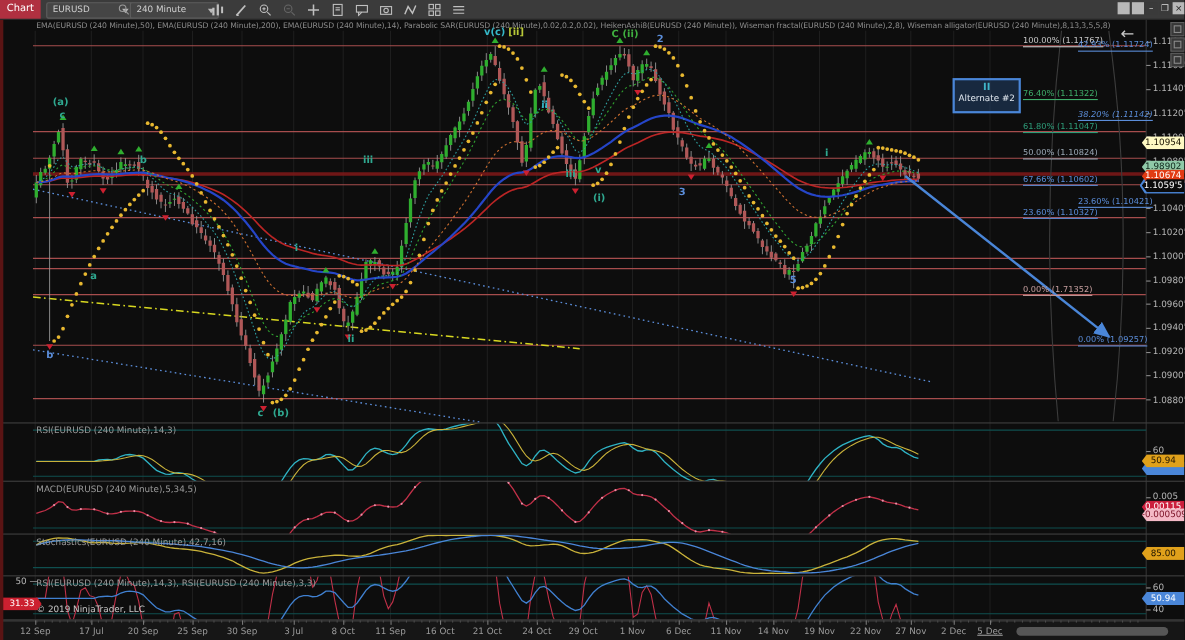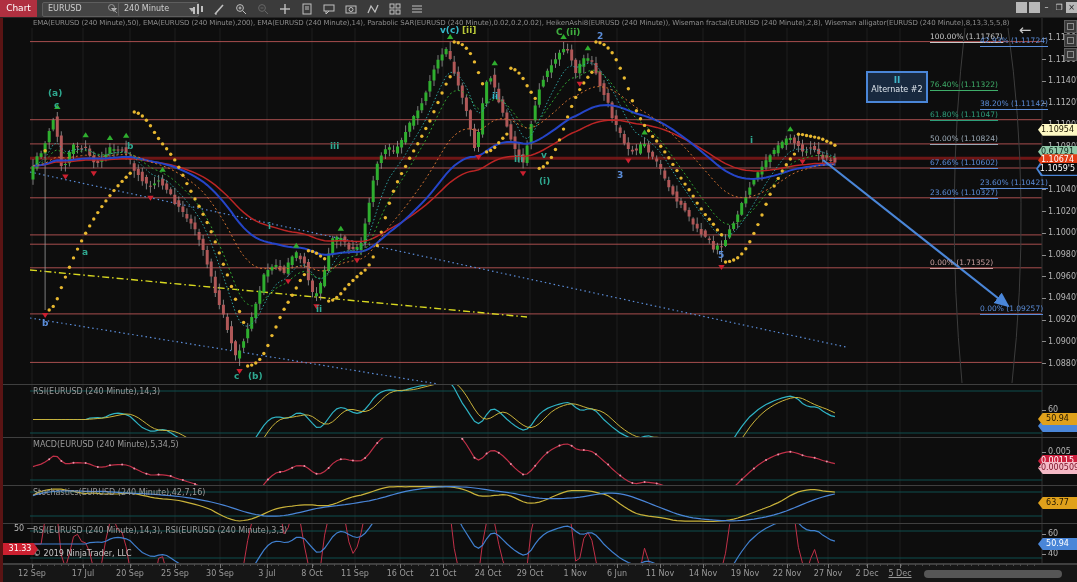--- a/index.html
+++ b/index.html
@@ -585,33 +585,33 @@
       <div class="abs pxlbl" style="left: 1048px; top: 271.7px;">1.0960'0</div>
       <div class="abs" style="left: 1042px; top: 297.9px; width: 4px; height: 1px; background: rgb(138, 138, 138); z-index: 3;"></div>
       <div class="abs pxlbl" style="left: 1048px; top: 293.4px;">1.0940'0</div>
       <div class="abs" style="left: 1042px; top: 319.6px; width: 4px; height: 1px; background: rgb(138, 138, 138); z-index: 3;"></div>
       <div class="abs pxlbl" style="left: 1048px; top: 315.1px;">1.0920'0</div>
       <div class="abs" style="left: 1042px; top: 341.3px; width: 4px; height: 1px; background: rgb(138, 138, 138); z-index: 3;"></div>
       <div class="abs pxlbl" style="left: 1048px; top: 336.8px;">1.0900'0</div>
       <div class="abs" style="left: 1042px; top: 363px; width: 4px; height: 1px; background: rgb(138, 138, 138); z-index: 3;"></div>
       <div class="abs pxlbl" style="left: 1048px; top: 358.5px;">1.0880'0</div>
       <div class="abs tag" style="left: 1038px; top: 123.791px; background: #fef9c3; color: rgb(26, 20, 0);">1.10954</div>
-      <div class="abs tag" style="left: 1038px; top: 145.816px; background: rgb(143, 201, 168); color: rgb(16, 39, 27);">0.61791</div>
+      <div class="abs tag" style="left: 1038px; top: 145.816px; background: rgb(143, 201, 168); color: rgb(16, 39, 27);">1.98902</div>
       <div class="abs tag" style="left: 1038px; top: 154.171px; background: rgb(226, 60, 20); color: rgb(255, 255, 255);">1.10674</div>
       <div class="abs" style="left: 1036px; top: 161.243px; width: 41px; height: 15px; background: rgb(74, 134, 216); z-index: 5; clip-path: polygon(0px 50%, 12% 0px, 100% 0px, 100% 100%, 12% 100%);"></div>
       <div class="abs tag" style="left: 1038px; top: 162.743px; background: rgb(11, 11, 11); color: rgb(255, 255, 255);">1.1059'5</div>
       <div class="abs fiblbl" style="left: 930px; top: 31.5805px; color: rgb(200, 200, 200); border-color: rgb(200, 200, 200);">100.00% (1.11767)</div>
       <div class="abs fiblbl" style="left: 930px; top: 79.863px; color: rgb(63, 174, 106); border-color: rgb(63, 174, 106);">76.40% (1.11322)</div>
       <div class="abs fiblbl" style="left: 930px; top: 109.701px; color: rgb(46, 158, 122); border-color: rgb(46, 158, 122);">61.80% (1.11047)</div>
       <div class="abs fiblbl" style="left: 930px; top: 133.896px; color: rgb(154, 168, 181); border-color: rgb(154, 168, 181);">50.00% (1.10824)</div>
       <div class="abs fiblbl" style="left: 930px; top: 157.983px; color: rgb(91, 141, 217); border-color: rgb(91, 141, 217);">67.66% (1.10602)</div>
       <div class="abs fiblbl" style="left: 930px; top: 187.821px; color: rgb(91, 141, 217); border-color: rgb(91, 141, 217);">23.60% (1.10327)</div>
       <div class="abs fiblbl" style="left: 930px; top: 257.803px; color: rgb(200, 160, 160); border-color: rgb(200, 160, 160);">0.00% (1.71352)</div>
       <div class="abs fiblbl" style="left: 980px; top: 36.246px; color: rgb(91, 141, 217); border-color: rgb(91, 141, 217);">42.93% (1.11724)</div>
-      <div class="abs fiblbl" style="left: 980px; top: 99.393px; color: rgb(91, 141, 217); border-color: rgb(91, 141, 217);">38.20% (1.11142)</div>
+      <div class="abs fiblbl" style="left: 980px; top: 99.393px; color: rgb(91, 141, 217); border-color: rgb(91, 141, 217); font-style: italic;">38.20% (1.11142)</div>
       <div class="abs fiblbl" style="left: 980px; top: 177.621px; color: rgb(91, 141, 217); border-color: rgb(91, 141, 217);">23.60% (1.10421)</div>
       <div class="abs fiblbl" style="left: 980px; top: 303.916px; color: rgb(91, 141, 217); border-color: rgb(91, 141, 217);">0.00% (1.09257)</div>
       <div class="abs wave" style="left: 48px; top: 88px; color: rgb(47, 168, 144);">(a)</div>
       <div class="abs wave" style="left: 54px; top: 100px; color: rgb(47, 168, 144);">c</div>
       <div class="abs wave" style="left: 127px; top: 141px; color: rgb(47, 168, 144);">b</div>
       <div class="abs wave" style="left: 82px; top: 247px; color: rgb(47, 168, 144);">a</div>
       <div class="abs wave" style="left: 42px; top: 318px; color: rgb(91, 141, 217);">b</div>
       <div class="abs wave" style="left: 268px; top: 221px; color: rgb(47, 168, 144);">i</div>
       <div class="abs wave" style="left: 316px; top: 304px; color: rgb(47, 168, 144);">ii</div>
       <div class="abs wave" style="left: 330px; top: 141px; color: rgb(47, 168, 144);">iii</div>
@@ -635,21 +635,21 @@
       <div class="abs" style="left: 1042px; top: 428.5px; width: 4px; height: 1px; background: rgb(138, 138, 138); z-index: 3;"></div>
       <div class="abs pxlbl" style="left: 1048px; top: 424px;">40</div>
       <div class="abs tag" style="left: 1038px; top: 413px; background: rgb(224, 161, 27); color: rgb(32, 21, 0); z-index: 6;">50.94</div>
       <div class="abs tag" style="left: 1038px; top: 420px; background: rgb(74, 134, 216); color: rgb(255, 255, 255); z-index: 5;"></div>
       <div class="abs plabel" style="left: 33px; top: 440px;">MACD(EURUSD (240 Minute),5,34,5)</div>
       <div class="abs" style="left: 1042px; top: 451.5px; width: 4px; height: 1px; background: rgb(138, 138, 138); z-index: 3;"></div>
       <div class="abs pxlbl" style="left: 1048px; top: 447px;">0.005</div>
       <div class="abs tag" style="left: 1038px; top: 455px; background: rgb(204, 31, 61); color: rgb(255, 255, 255); z-index: 6;">0.00115</div>
       <div class="abs tag" style="left: 1038px; top: 462px; background: rgb(244, 185, 198); color: rgb(122, 16, 37); z-index: 6;">-0.000509</div>
       <div class="abs plabel" style="left: 33px; top: 488px;">Stochastics(EURUSD (240 Minute),42,7,16)</div>
-      <div class="abs tag" style="left: 1038px; top: 497px; background: rgb(224, 161, 27); color: rgb(32, 21, 0); z-index: 6;">63.77</div>
+      <div class="abs tag" style="left: 1038px; top: 497px; background: rgb(224, 161, 27); color: rgb(32, 21, 0); z-index: 6;">85.00</div>
       <div class="abs plabel" style="left: 33px; top: 526px;">RSI(EURUSD (240 Minute),14,3), RSI(EURUSD (240 Minute),3,3)</div>
       <div class="abs" style="left: 1042px; top: 533.5px; width: 4px; height: 1px; background: rgb(138, 138, 138); z-index: 3;"></div>
       <div class="abs pxlbl" style="left: 1048px; top: 529px;">60</div>
       <div class="abs" style="left: 1042px; top: 553.5px; width: 4px; height: 1px; background: rgb(138, 138, 138); z-index: 3;"></div>
       <div class="abs pxlbl" style="left: 1048px; top: 549px;">40</div>
       <div class="abs tag" style="left: 1038px; top: 538px; background: rgb(74, 134, 216); color: rgb(255, 255, 255); z-index: 6;">50.94</div>
       <div class="abs pxlbl" style="left: 14px; top: 524px; color: rgb(181, 181, 181);">50 —</div>
       <div class="abs ltag" style="left: 2px; top: 543px; background: rgb(204, 32, 48); color: rgb(255, 255, 255);">31.33</div>
       <div class="abs datelbl" style="left: 32px; top: 569px;">12 Sep</div>
       <div class="abs" style="left: 32px; top: 564px; width: 1px; height: 4px; background: rgb(119, 119, 119); z-index: 3;"></div>
@@ -670,21 +670,21 @@
       <div class="abs datelbl" style="left: 400px; top: 569px;">16 Oct</div>
       <div class="abs" style="left: 400px; top: 564px; width: 1px; height: 4px; background: rgb(119, 119, 119); z-index: 3;"></div>
       <div class="abs datelbl" style="left: 443px; top: 569px;">21 Oct</div>
       <div class="abs" style="left: 443px; top: 564px; width: 1px; height: 4px; background: rgb(119, 119, 119); z-index: 3;"></div>
       <div class="abs datelbl" style="left: 488px; top: 569px;">24 Oct</div>
       <div class="abs" style="left: 488px; top: 564px; width: 1px; height: 4px; background: rgb(119, 119, 119); z-index: 3;"></div>
       <div class="abs datelbl" style="left: 530px; top: 569px;">29 Oct</div>
       <div class="abs" style="left: 530px; top: 564px; width: 1px; height: 4px; background: rgb(119, 119, 119); z-index: 3;"></div>
       <div class="abs datelbl" style="left: 575px; top: 569px;">1 Nov</div>
       <div class="abs" style="left: 575px; top: 564px; width: 1px; height: 4px; background: rgb(119, 119, 119); z-index: 3;"></div>
-      <div class="abs datelbl" style="left: 617px; top: 569px;">6 Jun</div>
+      <div class="abs datelbl" style="left: 617px; top: 569px;">6 Dec</div>
       <div class="abs" style="left: 617px; top: 564px; width: 1px; height: 4px; background: rgb(119, 119, 119); z-index: 3;"></div>
       <div class="abs datelbl" style="left: 660px; top: 569px;">11 Nov</div>
       <div class="abs" style="left: 660px; top: 564px; width: 1px; height: 4px; background: rgb(119, 119, 119); z-index: 3;"></div>
       <div class="abs datelbl" style="left: 703px; top: 569px;">14 Nov</div>
       <div class="abs" style="left: 703px; top: 564px; width: 1px; height: 4px; background: rgb(119, 119, 119); z-index: 3;"></div>
       <div class="abs datelbl" style="left: 745px; top: 569px;">19 Nov</div>
       <div class="abs" style="left: 745px; top: 564px; width: 1px; height: 4px; background: rgb(119, 119, 119); z-index: 3;"></div>
       <div class="abs datelbl" style="left: 787px; top: 569px;">22 Nov</div>
       <div class="abs" style="left: 787px; top: 564px; width: 1px; height: 4px; background: rgb(119, 119, 119); z-index: 3;"></div>
       <div class="abs datelbl" style="left: 828px; top: 569px;">27 Nov</div>

